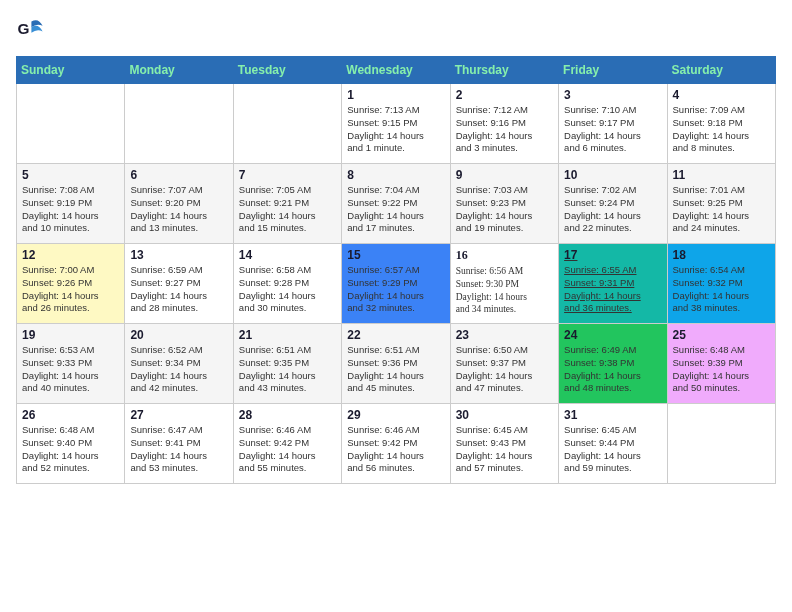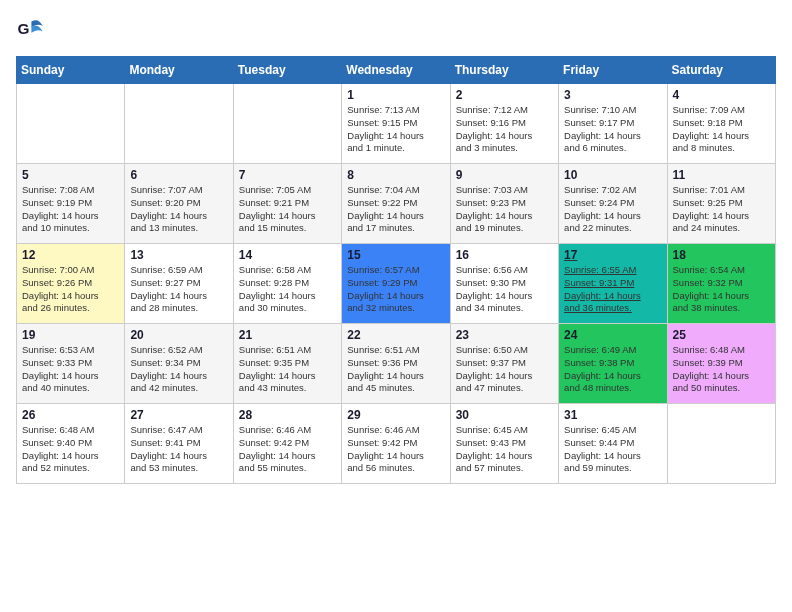--- a/index.html
+++ b/index.html
@@ -48,21 +48,21 @@
       font-size: 15px;
       color: #1a1a2e;
     }
     table {
       width: 100%;
       border-collapse: collapse;
       table-layout: fixed;
     }
     th {
       background-color: #2a6db5;
-      color: #ffffff;
+      color: #86efac;
       font-size: 12px;
       font-weight: bold;
       padding: 6px 4px;
       text-align: left;
       border: 1px solid #2a6db5;
     }
     td {
       border: 1px solid #ccc;
       vertical-align: top;
       padding: 4px 5px;
@@ -232,35 +232,35 @@
 Daylight: 14 hours
 and 30 minutes.</div>
         </td>
         <td style="background-color: #3b82f6;">
           <span class="day-num">15</span>
           <div class="cell-text" style="white-space: pre-line;">Sunrise: 6:57 AM
 Sunset: 9:29 PM
 Daylight: 14 hours
 and 32 minutes.</div>
         </td>
-        <td style="background-color: rgb(255, 255, 255);">
+        <td style="background-color: rgb(255, 255, 255); font-family: Liberation Serif, serif;">
           <span class="day-num">16</span>
           <div class="cell-text" style="white-space: pre-line;">Sunrise: 6:56 AM
 Sunset: 9:30 PM
 Daylight: 14 hours
 and 34 minutes.</div>
         </td>
         <td style="background-color: #14b8a6; text-decoration: underline;">
           <span class="day-num">17</span>
           <div class="cell-text" style="white-space: pre-line;">Sunrise: 6:55 AM
 Sunset: 9:31 PM
 Daylight: 14 hours
 and 36 minutes.</div>
         </td>
-        <td style="background-color: #22c55e;">
+        <td style="background-color: #0ea5e9;">
           <span class="day-num">18</span>
           <div class="cell-text" style="white-space: pre-line;">Sunrise: 6:54 AM
 Sunset: 9:32 PM
 Daylight: 14 hours
 and 38 minutes.</div>
         </td>
       </tr>
       <tr>
         <td style="background-color: rgb(245, 245, 245);">
           <span class="day-num">19</span>

